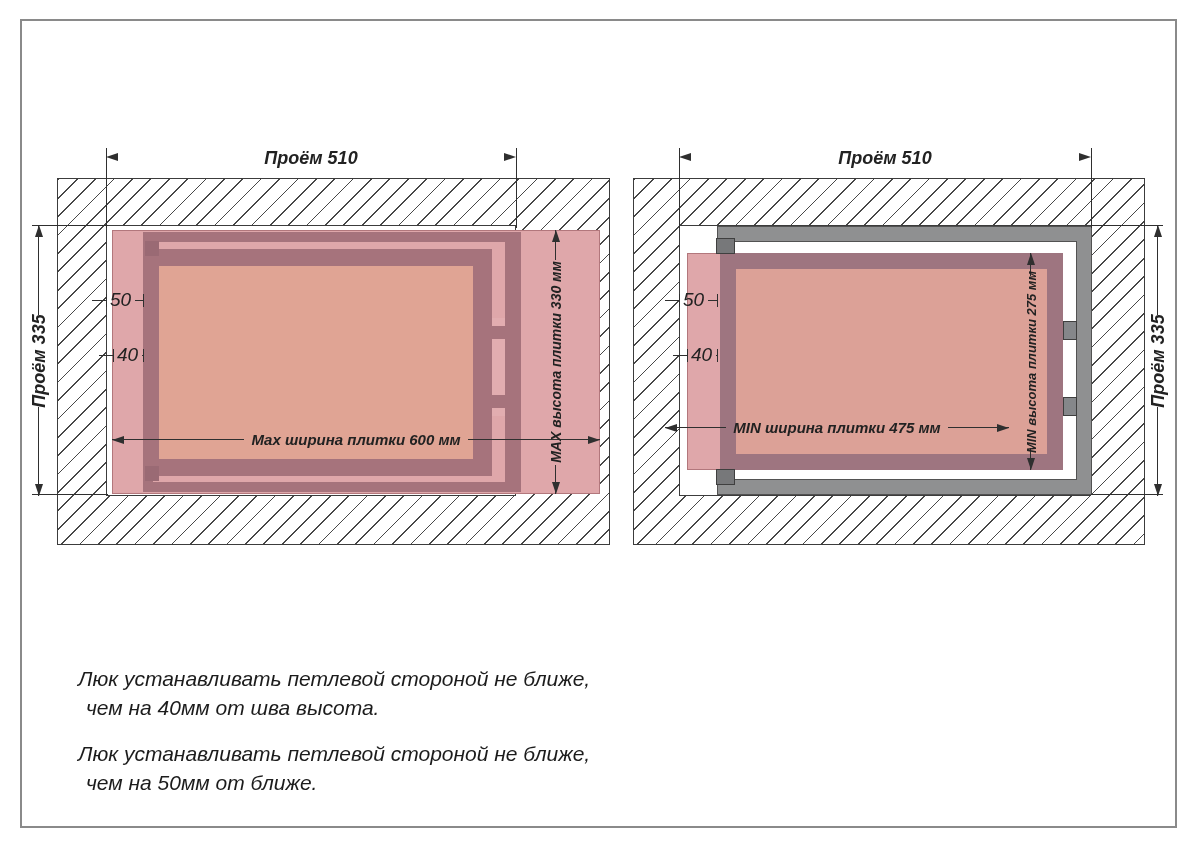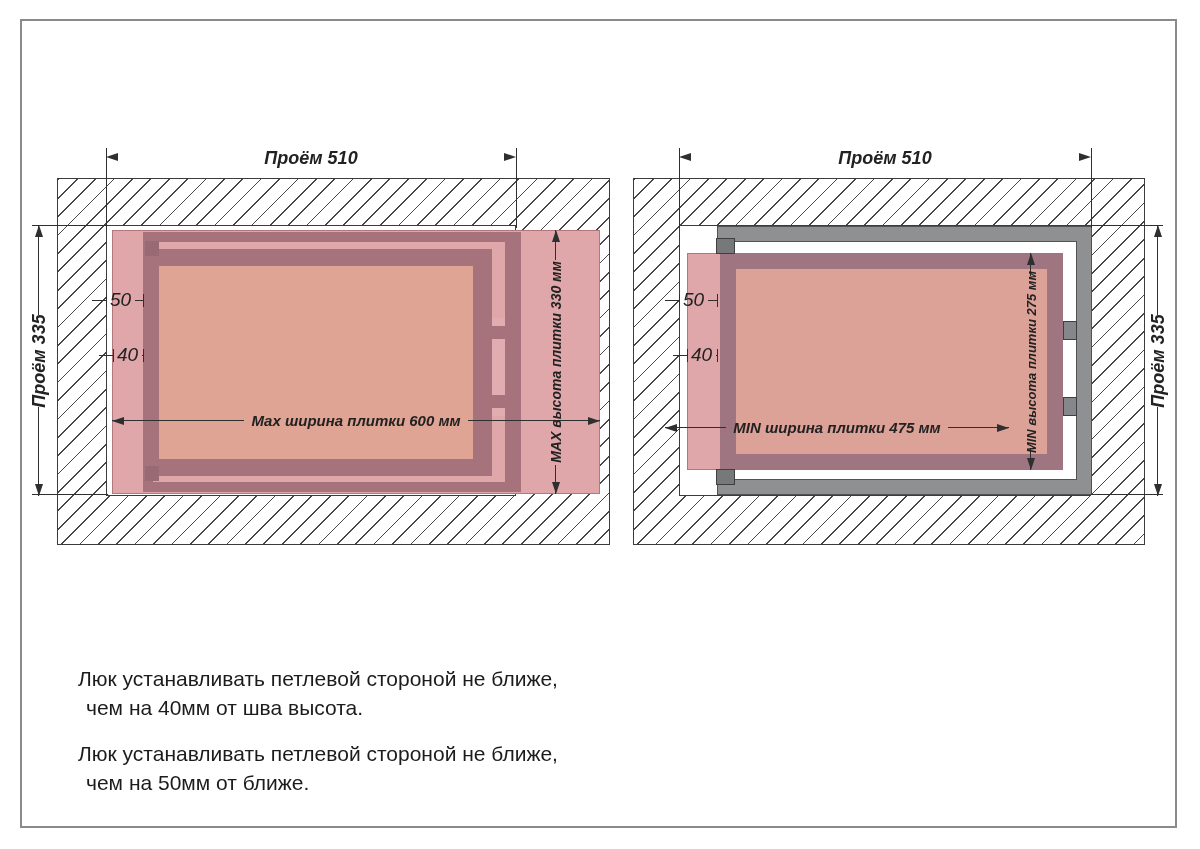--- a/index.html
+++ b/index.html
@@ -39,21 +39,21 @@
   .av.down{bottom:0;border-top:12px solid #2f2f2f;}
   .sdim{position:absolute;display:flex;align-items:center;height:20px;}
   .sdim .ln{height:1px;background:#2f2f2f;}
   .sdim .lead{width:14px;}
   .sdim .trail{flex:1;}
   .sdim .lbl{padding:0 4px;font-style:italic;font-weight:normal;font-size:19px;}
   .tick{position:absolute;width:1px;height:13px;background:#2f2f2f;top:50%;margin-top:-6px;}
   .f18{font-size:18px;flex-direction:column;} .f15{font-size:15px;} .f14{font-size:14px;} .f13{font-size:13px;}
   .h92{height:92px;} .h205{height:205px;} .h172{height:172px;}
   
-  .notes{position:absolute;left:78px;top:664px;font-size:21px;
+  .notes{position:absolute;left:78px;top:664px;font-style:italic;font-size:21px;
          color:#1c1c1c;line-height:29px;font-weight:500;}
   .note{margin-bottom:17px;}
   .note .l2{padding-left:8px;}
 </style>
 </head>
 <body>
 
 <div class="page">
   <div class="border-frame"></div>
 
@@ -106,21 +106,21 @@
       <span class="tick" style="left:51px;"></span>
     </div>
     <div class="sdim" style="left:99px;top:345px;width:45px;">
       <span class="ln lead"></span>
       <span class="lbl">40</span>
       <span class="ln trail"></span>
       <span class="tick" style="left:14px;"></span>
       <span class="tick" style="left:44px;"></span>
     </div>
 
-    <div class="dimh f15" style="left:112px;top:412px;width:488px;">
+    <div class="dimh f15" style="left:112px;top:431px;width:488px;">
       <span class="ah left"></span>
       <span class="ln"></span>
       <span class="lbl">Мах ширина плитки 600 мм</span>
       <span class="ln"></span>
       <span class="ah right"></span>
     </div>
 
     <div class="dimv f14" style="left:547px;top:230px;height:264px;">
       <span class="av up"></span>
       <span class="ln"></span>

